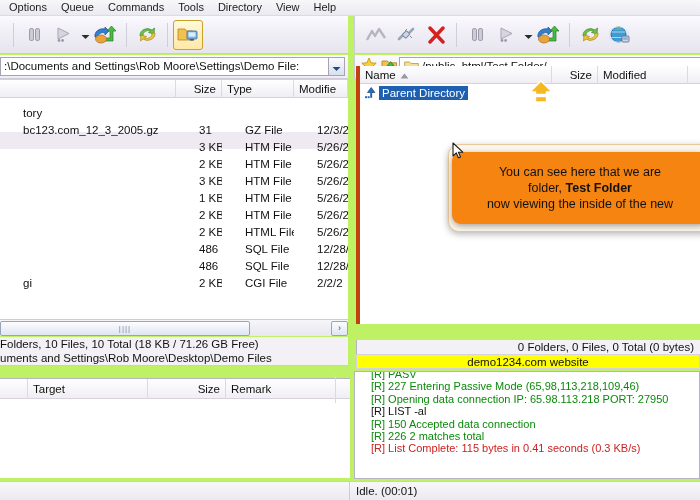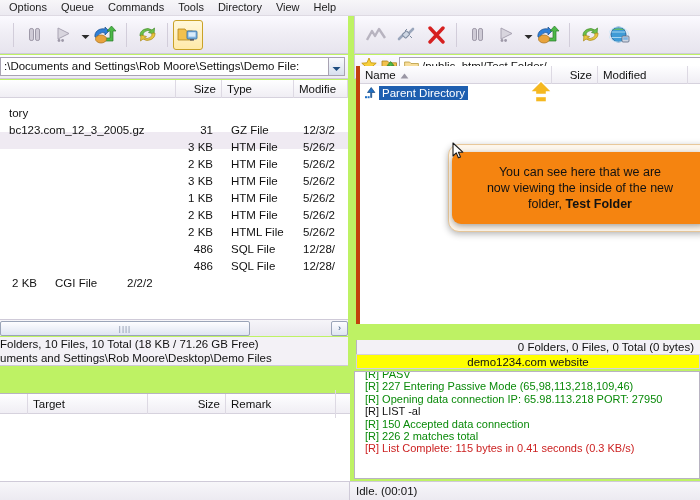--- a/index.html
+++ b/index.html
@@ -96,21 +96,21 @@
     white-space: nowrap; overflow: hidden;
   }
   .col.r { justify-content: flex-end; text-align: center; }
 
   .filelist { position: relative; overflow: hidden; background:#fff; }
   .frow {
     height: 17px; display: flex; align-items: center;
     font-size: 11.5px; color: #111; white-space: nowrap;
   }
   .frow.sel { background: #efeaf2; }
-  .fc { padding: 0 9px; overflow: hidden; white-space: nowrap; margin-top: 12px; }
+  .fc { padding: 0 23px; overflow: hidden; white-space: nowrap; margin-top: 12px; }
   .fc.r { text-align: right; }
 
   
   .lc-name { width: 176px; }
   .lc-size { width: 46px; }
   .lc-type { width: 72px; }
   .lc-mod  { width: 54px; }
 
   
   .rc-name { width: 192px; display:flex; align-items:center; gap:4px; }
@@ -146,33 +146,33 @@
 
   .yellowbar {
     position: absolute; background: #ffff00;
     display: flex; align-items: center; justify-content: center;
     font-size: 11.5px; color: #111; border: 1px solid #d6d2dd;
   }
 
   
   .queue {
     position: absolute; left: 0; top: 378px; width: 350px; height: 100px;
-    background: #fff; border-top: 1px solid #b8b3c2; margin-top: 15px;
+    background: #fff; border-top: 1px solid #b8b3c2;
   }
   .qhdr {
     height: 20px; display: flex; align-items: center;
     background: linear-gradient(to bottom,#fefeff,#f0eef4);
     border-bottom: 1px solid #d6d2dd; font-size: 11.5px; color: #111;
   }
 
   
   .logpane {
     position: absolute; left: 354px; top: 371px; width: 346px; height: 108px;
     background: #ffffff; border: 1px solid #b8b3c2;
-    overflow: hidden; padding: 1px 10px;
+    overflow: hidden; padding: 1px 16px;
   }
   .logline { font-size: 11px; line-height: 12.4px; white-space: nowrap; }
 
   .bottombar {
     position: absolute; left: 0; top: 481px; width: 700px; height: 19px;
     background: linear-gradient(to bottom,#f7f6f9,#eceaf1);
     border-top: 1px solid #cfcad8;
     display: flex; align-items: center;
   }
   .bb-cell { height: 19px; display:flex; align-items:center;
@@ -457,20 +457,21 @@
         <div class="fc lc-type">SQL File</div>
         <div class="fc lc-mod">12/28/</div>
       </div>
       <div class="frow">
         <div class="fc lc-name"></div>
         <div class="fc lc-size r">486</div>
         <div class="fc lc-type">SQL File</div>
         <div class="fc lc-mod">12/28/</div>
       </div>
       <div class="frow">
+        <div class="fc lc-name">gi</div>
         <div class="fc lc-size r">2 KB</div>
         <div class="fc lc-type">CGI File</div>
         <div class="fc lc-mod">2/2/2</div>
       </div>
     </div>
   </div>
 
   <div class="hscroll" style="top:319px;">
     <div class="hthumb" style="width:250px;">
       <span class="grip">||||</span>
@@ -541,24 +542,24 @@
     <svg width="28" height="28" viewBox="0 0 28 28">
       <path d="M14 1 L25 12 H19.5 V14.5 H8.5 V12 H3 Z" fill="#f5b820" stroke="#ffffff" stroke-width="1.4"></path>
       <rect x="8.5" y="16.5" width="11" height="5.5" fill="#f5b820" stroke="#ffffff" stroke-width="1.4"></rect>
     </svg>
   </div>
 
   <div class="callout-wrap"></div>
   <div class="callout">
     <div class="callout-text">
       <div>You can see here that we are</div>
-      <div>now viewing the inside of the new</div>
       <div>
         <span>folder, </span><b>Test Folder</b>
       </div>
+      <div>now viewing the inside of the new</div>
     </div>
   </div>
 
   <div class="cursor">
     <svg width="12" height="18" viewBox="0 0 12 18">
       <path d="M1 1 L1 14 L4.3 10.9 L6.4 15.8 L8.5 14.9 L6.4 10.2 L10.8 10.2 Z" fill="#ffffff" stroke="#1a1a1a" stroke-width="1.1" stroke-linejoin="round"></path>
     </svg>
   </div>
 
 </div>

